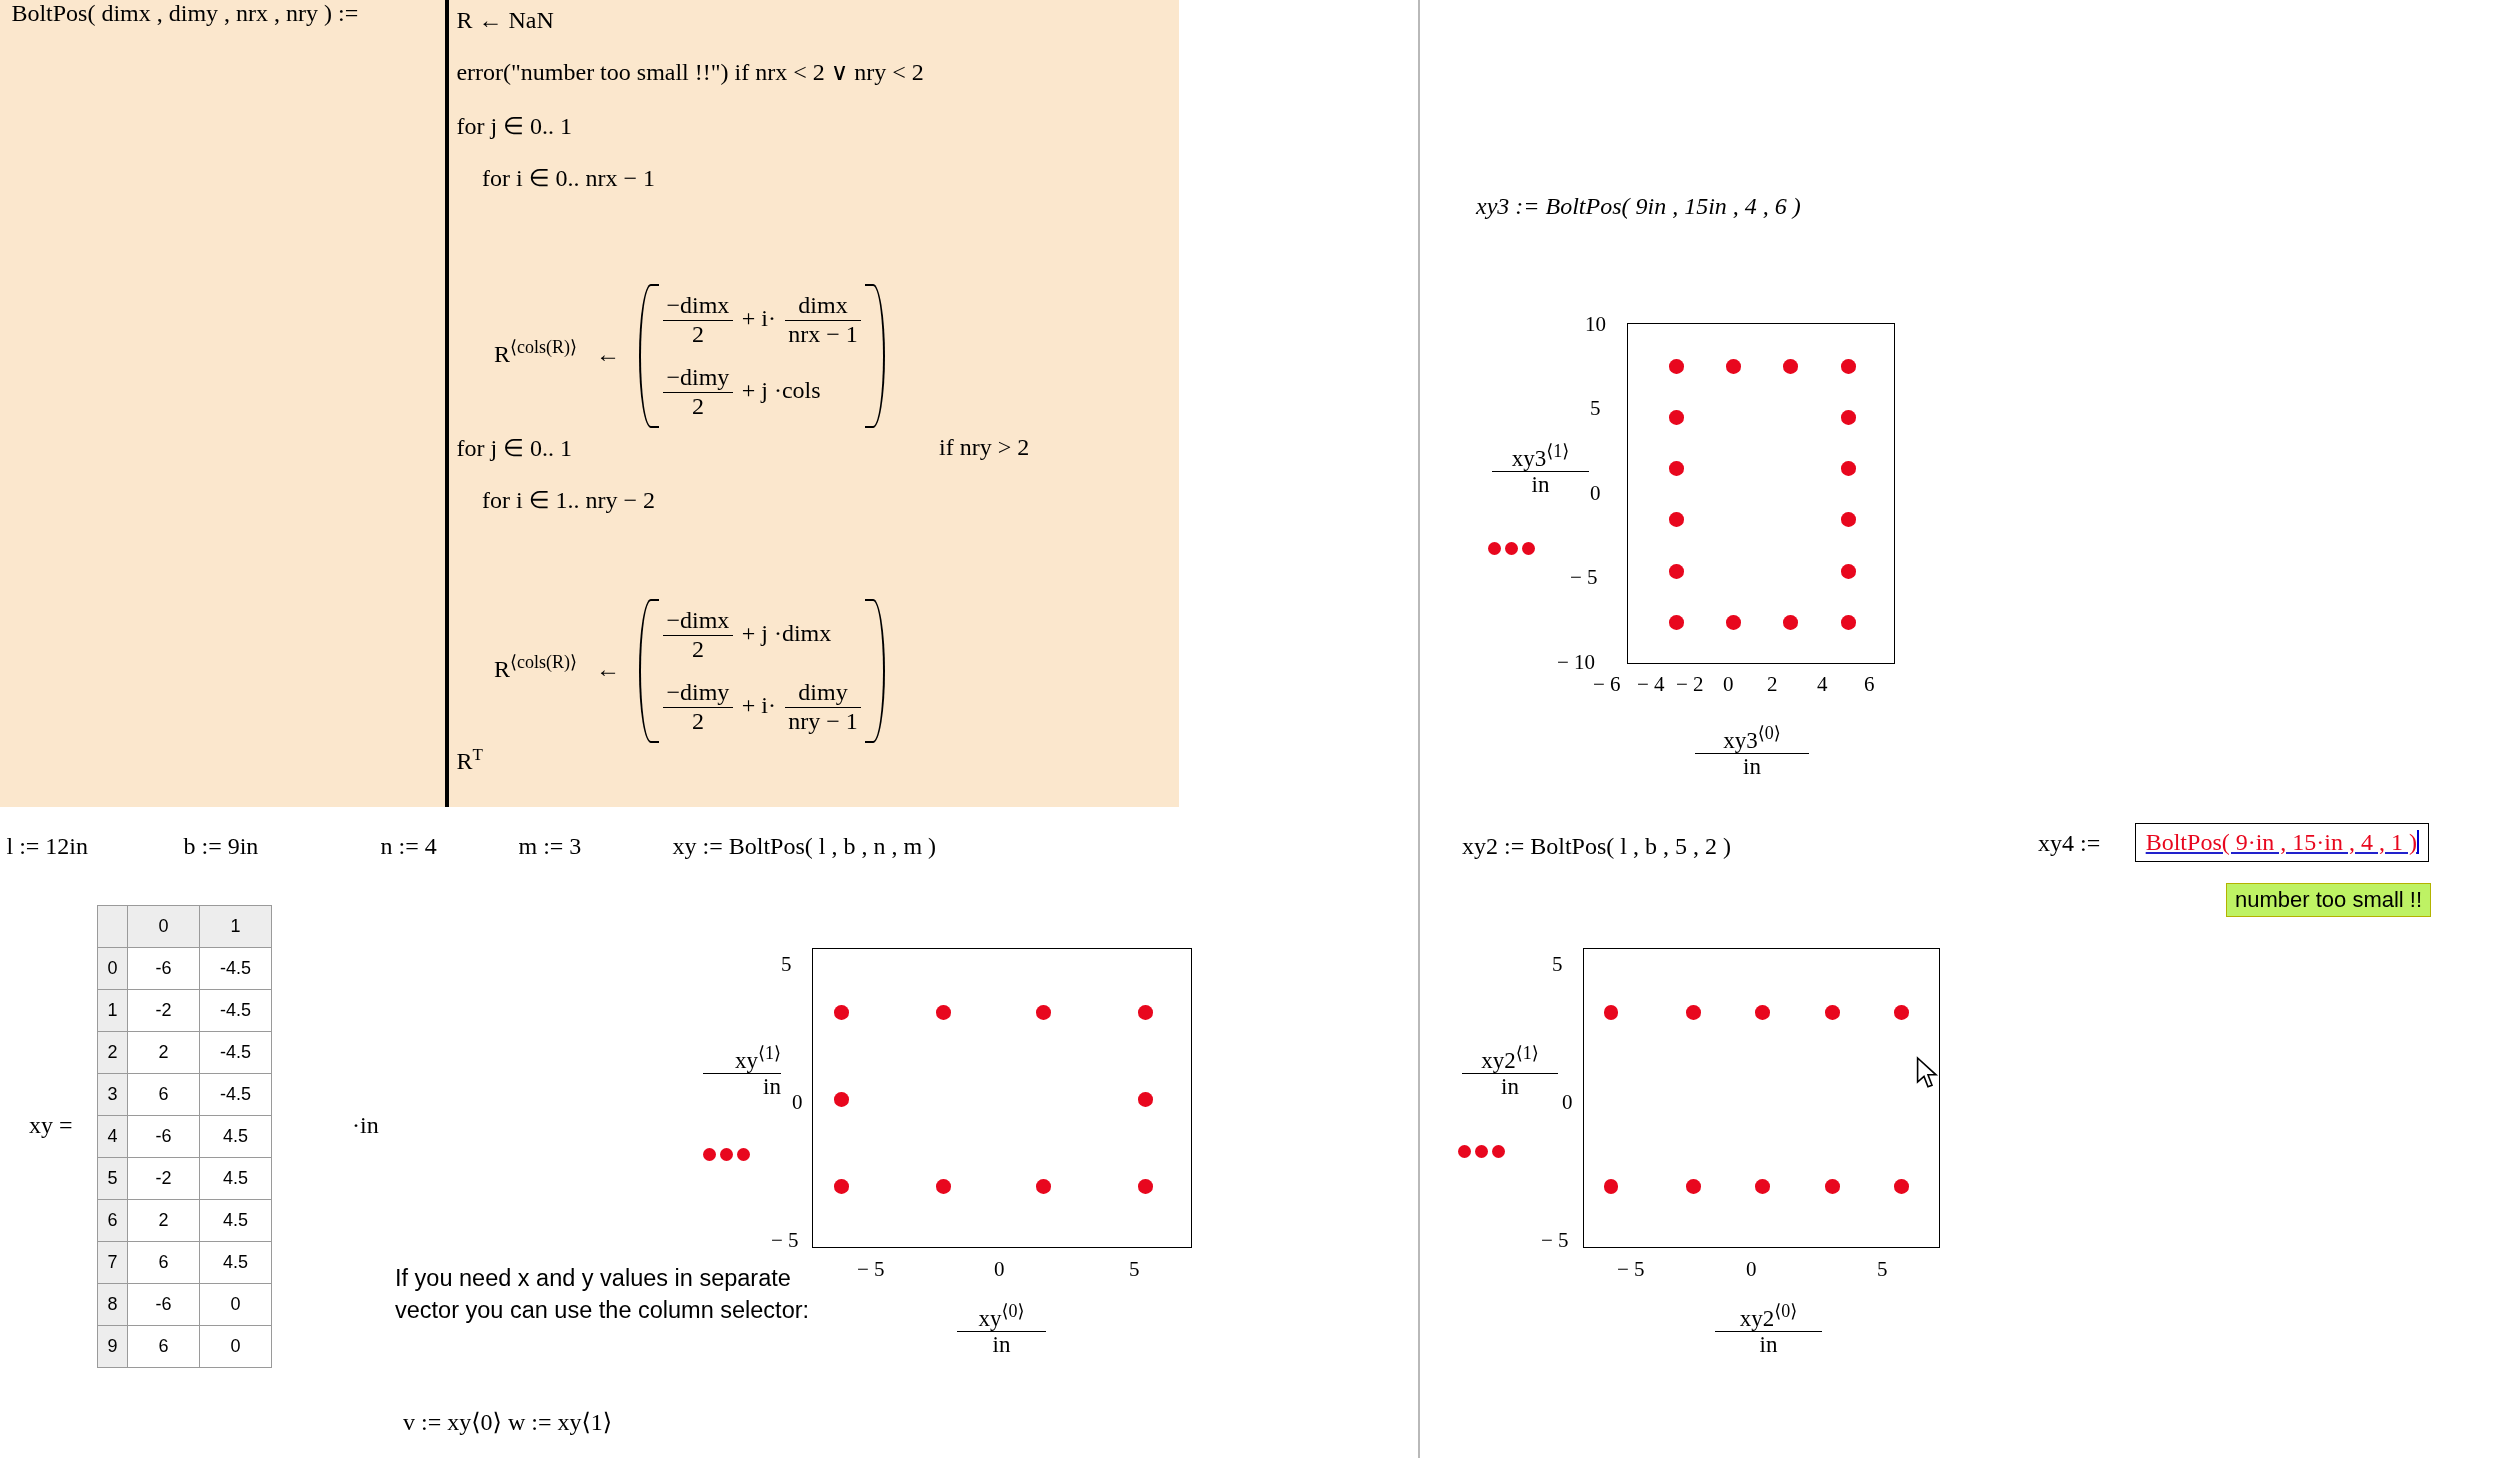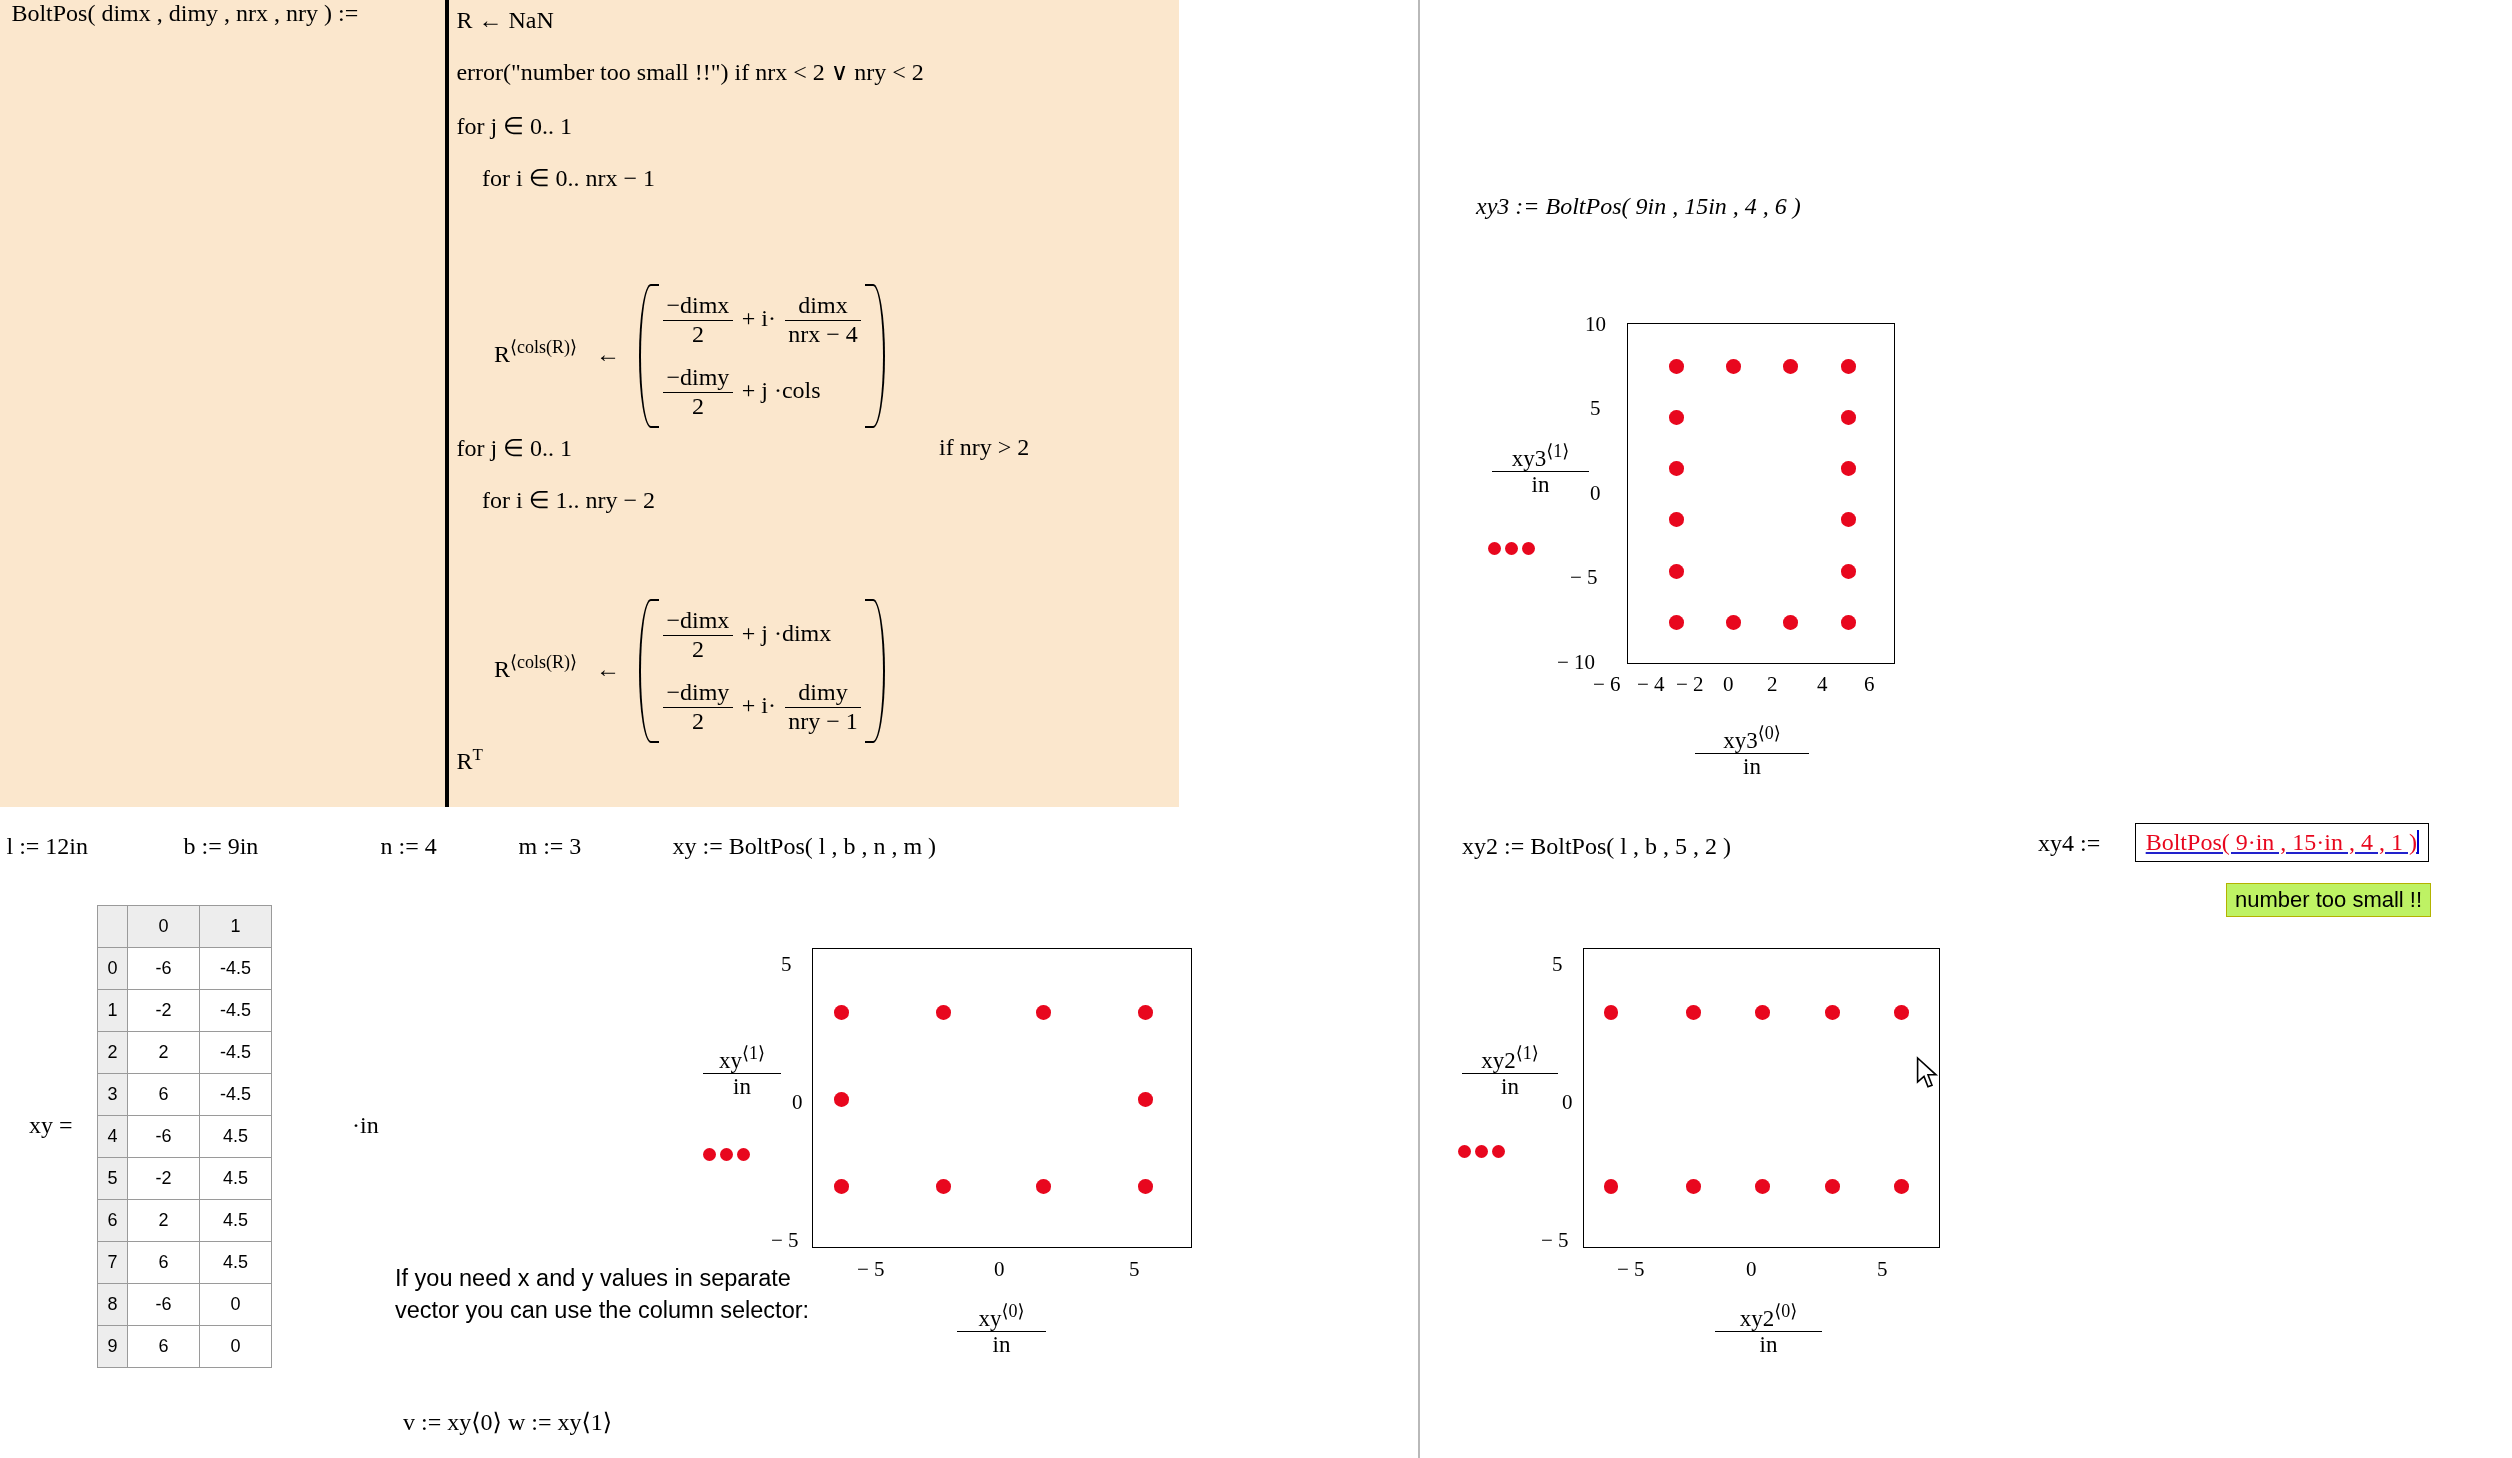--- a/index.html
+++ b/index.html
@@ -215,21 +215,21 @@
         <span class="paren left"></span>
         <span class="rows">
           <span class="row">
             <span class="frac">
               <span class="num">−dimx</span>
               <span class="den">2</span>
             </span>
             <span>+ i·</span>
             <span class="frac">
               <span class="num">dimx</span>
-              <span class="den">nrx − 4</span>
+              <span class="den">nrx − 1</span>
             </span>
           </span>
           <span class="row">
             <span class="frac">
               <span class="num">−dimy</span>
               <span class="den">2</span>
             </span>
             <span>+ j ·cols</span>
           </span>
         </span>
@@ -367,21 +367,21 @@
   <div class="dot" style="left:325px; top:143px;"></div>
 </div>
 
 <div class="axis-label" style="left:781px;  top:952px;">5</div>
 <div class="axis-label" style="left:792px;  top:1090px;">0</div>
 <div class="axis-label" style="left:771px;  top:1228px;">− 5</div>
 <div class="axis-label" style="left:857px; top:1257px;">− 5</div>
 <div class="axis-label" style="left:994px; top:1257px;">0</div>
 <div class="axis-label" style="left:1129px; top:1257px;">5</div>
 
-<div class="ylab" style="left:703px; top:1044px; width:78px;">
+<div class="ylab" style="left:703px; top:1044px; width:78px;text-align:right;">
   <span class="top">xy<span class="supsel">⟨1⟩</span></span>
   <span class="bot">in</span>
 </div>
 <div class="legend-dots" style="left:703px; top:1148px;"><span class="d"></span><span class="d"></span><span class="d"></span></div>
 <div class="xlab" style="left:957px; top:1302px; width:89px;">
   <span class="top">xy<span class="supsel">⟨0⟩</span></span>
   <span class="bot">in</span>
 </div>
 
 <div class="abs" id="xy3-def">xy3  :=  BoltPos( 9in , 15in , 4 , 6 )</div>

